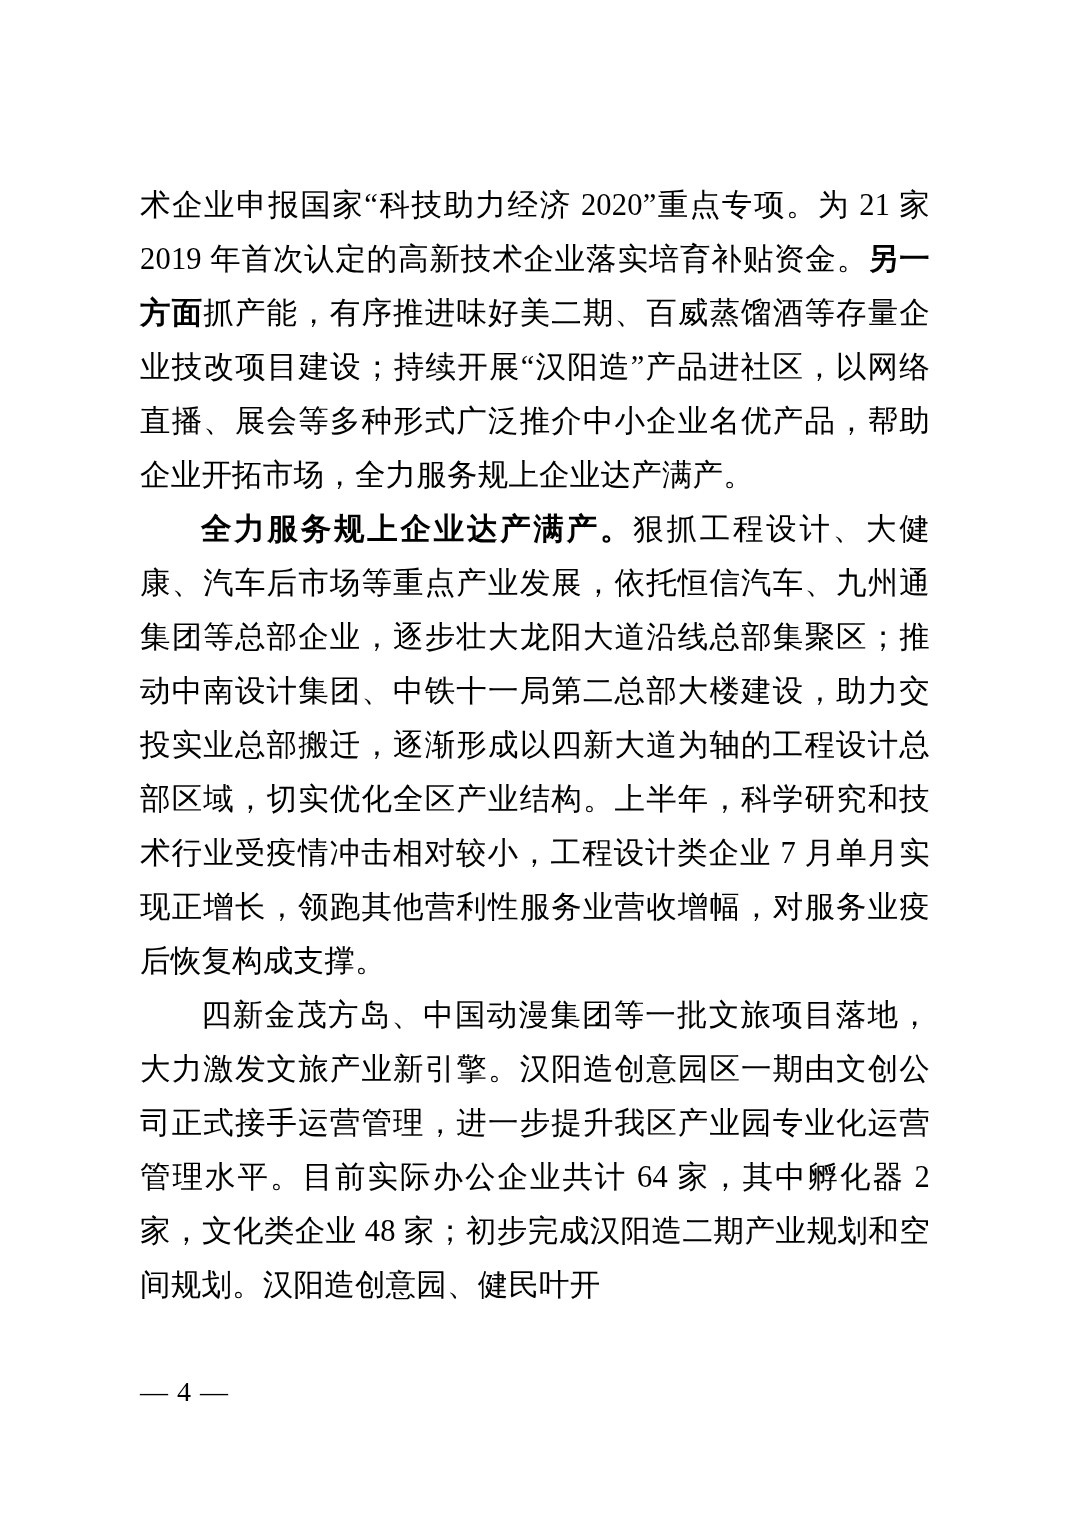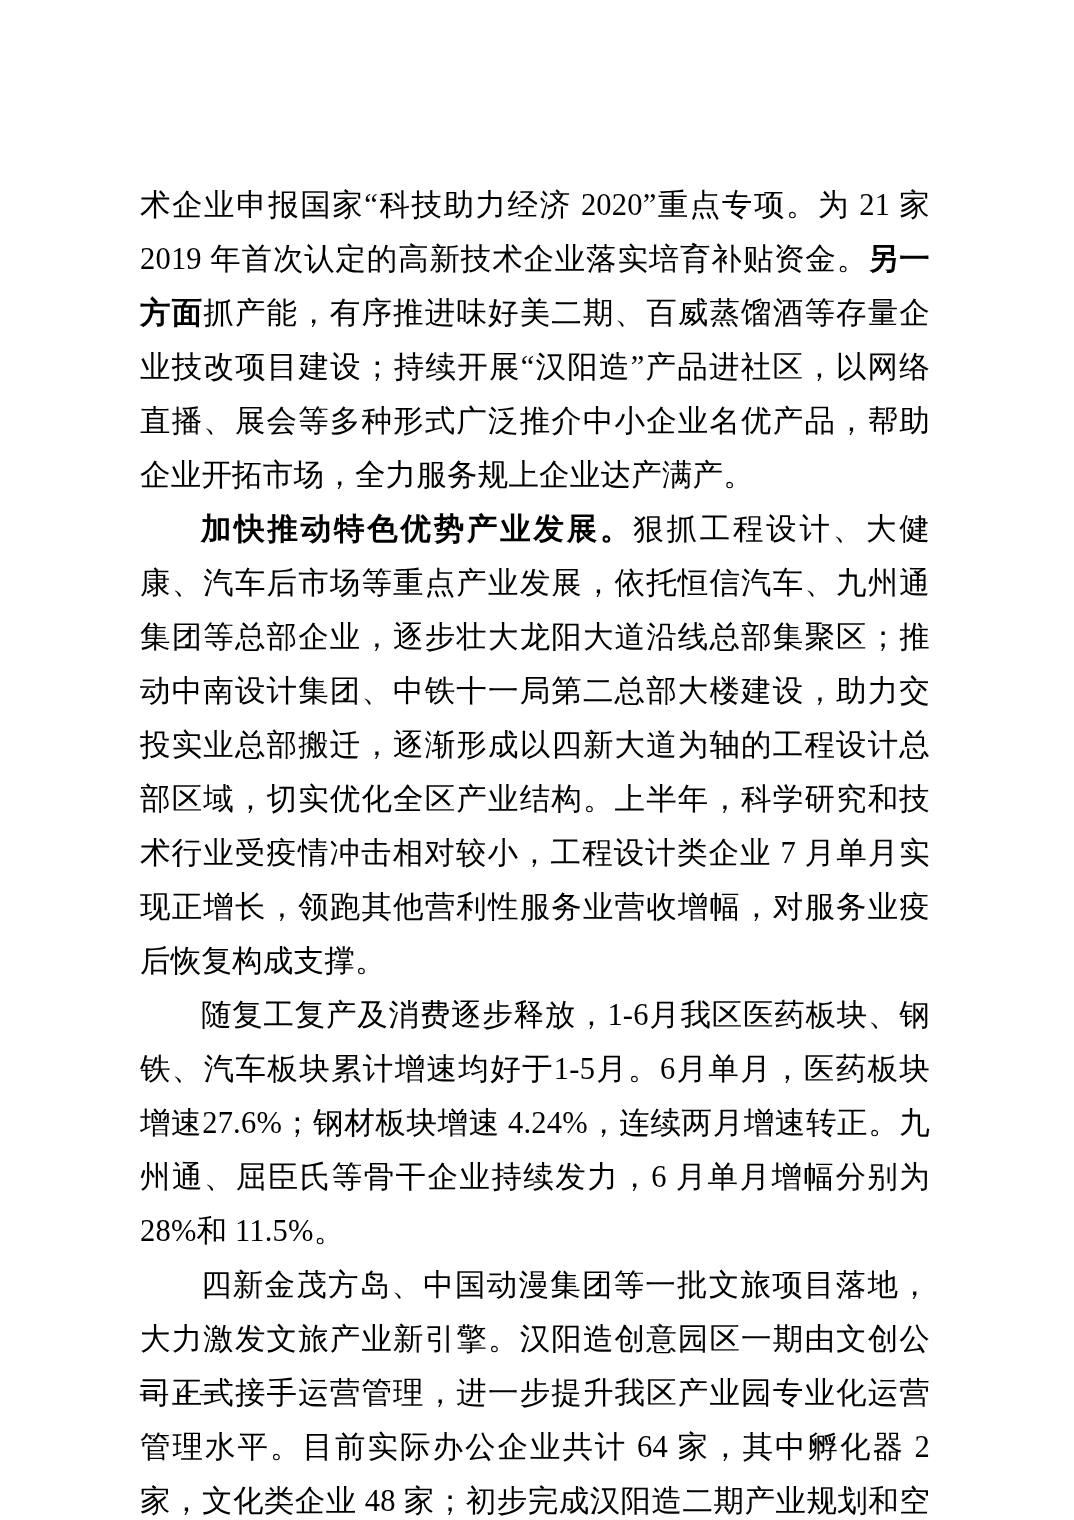--- a/index.html
+++ b/index.html
@@ -56,20 +56,19 @@
   .pagenum {
     display: inline-block;
   }
 </style>
 </head>
 <body>
 
 <div class="page">
   <div class="content">
     <p class="para" id="p1"><span>术企业申报国家“科技助力经济 2020”重点专项。为 21 家 2019 年首次认定的高新技术企业落实培育补贴资金。</span><span class="bold">另一方面</span><span>抓产能，有序推进味好美二期、百威蒸馏酒等存量企业技改项目建设；持续开展“汉阳造”产品进社区，以网络直播、展会等多种形式广泛推介中小企业名优产品，帮助企业开拓市场，全力服务规上企业达产满产。</span></p>
-    <p class="para indent" id="p2"><span class="bold">加快推动特色优势产业发展。</span><span>狠抓工程设计、大健康、汽车后市场等重点产业发展，依托恒信汽车、九州通集团等总部企业，逐步壮大龙阳大道沿线总部集聚区；推动中南设计集团、中铁十一局第二总部大楼建设，助力交投实业总部搬迁，逐渐形成以四新大道为轴的工程设计总部区域，切实优化全区产业结构。上半年，科学研究和技术行业受疫情冲击相对较小，工程设计类企业 7 月单月实现正增长，领跑其他营利性服务业营收增幅，对服务业疫后恢复构成支撑。</span></p>
-    <p class="para indent" id="p3"><span>随复工复产及消费逐步释放，1-6月我区医药板块、钢铁、汽车板块累计增速均好于1-5月。6月单月，医药板块增速27.6%；钢材板块增速 4.24%，连续两月增速转正。九州通、屈臣氏等骨干企业持续发力，6 月单月增幅分别为 28%和 11.5%。</span></p>
+    <p class="para indent" id="p2"><span class="bold">全力服务规上企业达产满产。</span><span>狠抓工程设计、大健康、汽车后市场等重点产业发展，依托恒信汽车、九州通集团等总部企业，逐步壮大龙阳大道沿线总部集聚区；推动中南设计集团、中铁十一局第二总部大楼建设，助力交投实业总部搬迁，逐渐形成以四新大道为轴的工程设计总部区域，切实优化全区产业结构。上半年，科学研究和技术行业受疫情冲击相对较小，工程设计类企业 7 月单月实现正增长，领跑其他营利性服务业营收增幅，对服务业疫后恢复构成支撑。</span></p>
     <p class="para indent" id="p4"><span>四新金茂方岛、中国动漫集团等一批文旅项目落地，大力激发文旅产业新引擎。汉阳造创意园区一期由文创公司正式接手运营管理，进一步提升我区产业园专业化运营管理水平。目前实际办公企业共计 64 家，其中孵化器 2 家，文化类企业 48 家；初步完成汉阳造二期产业规划和空间规划。汉阳造创意园、健民叶开</span></p>
   </div>
   <div class="footer">
     <span class="pagenum">— 4 —</span>
   </div>
 </div>
 
 </body></html>

